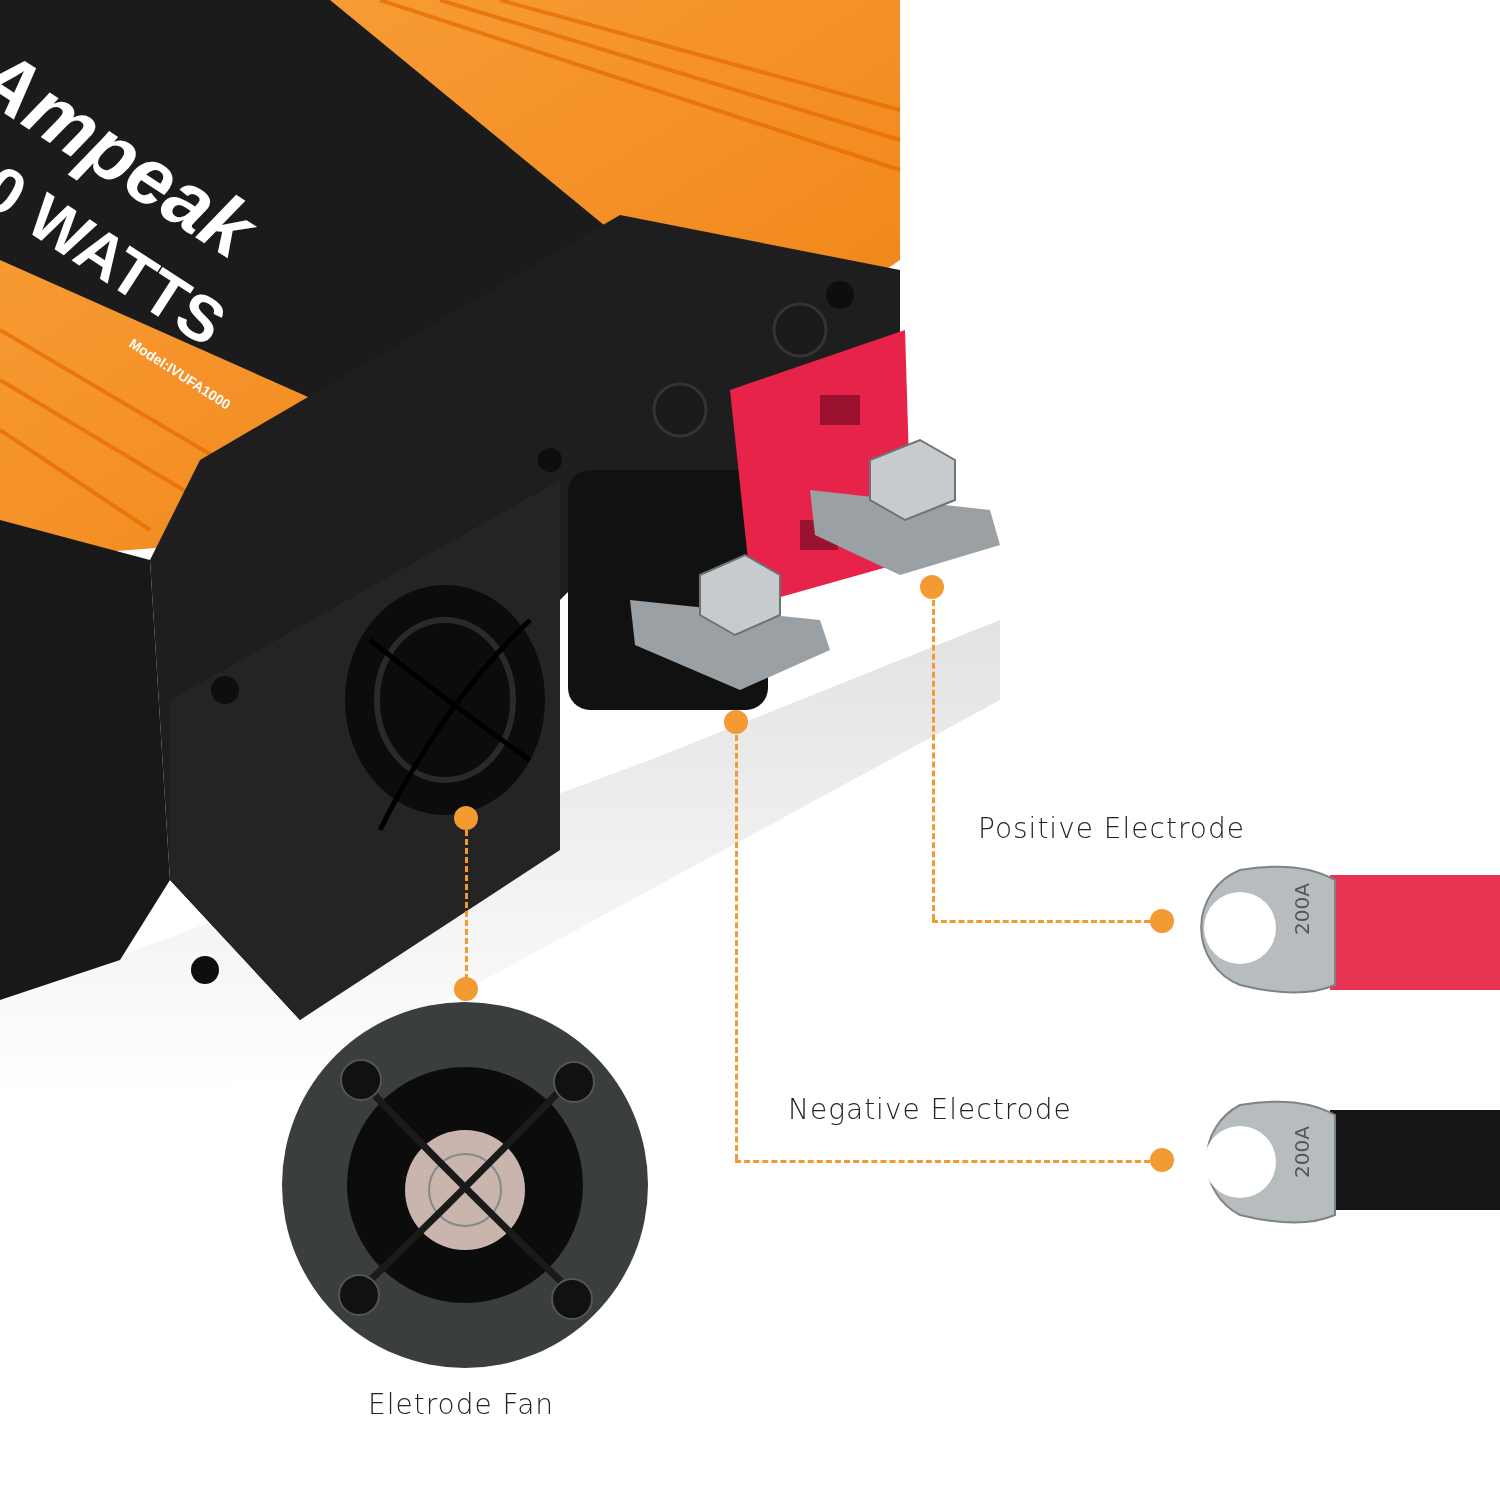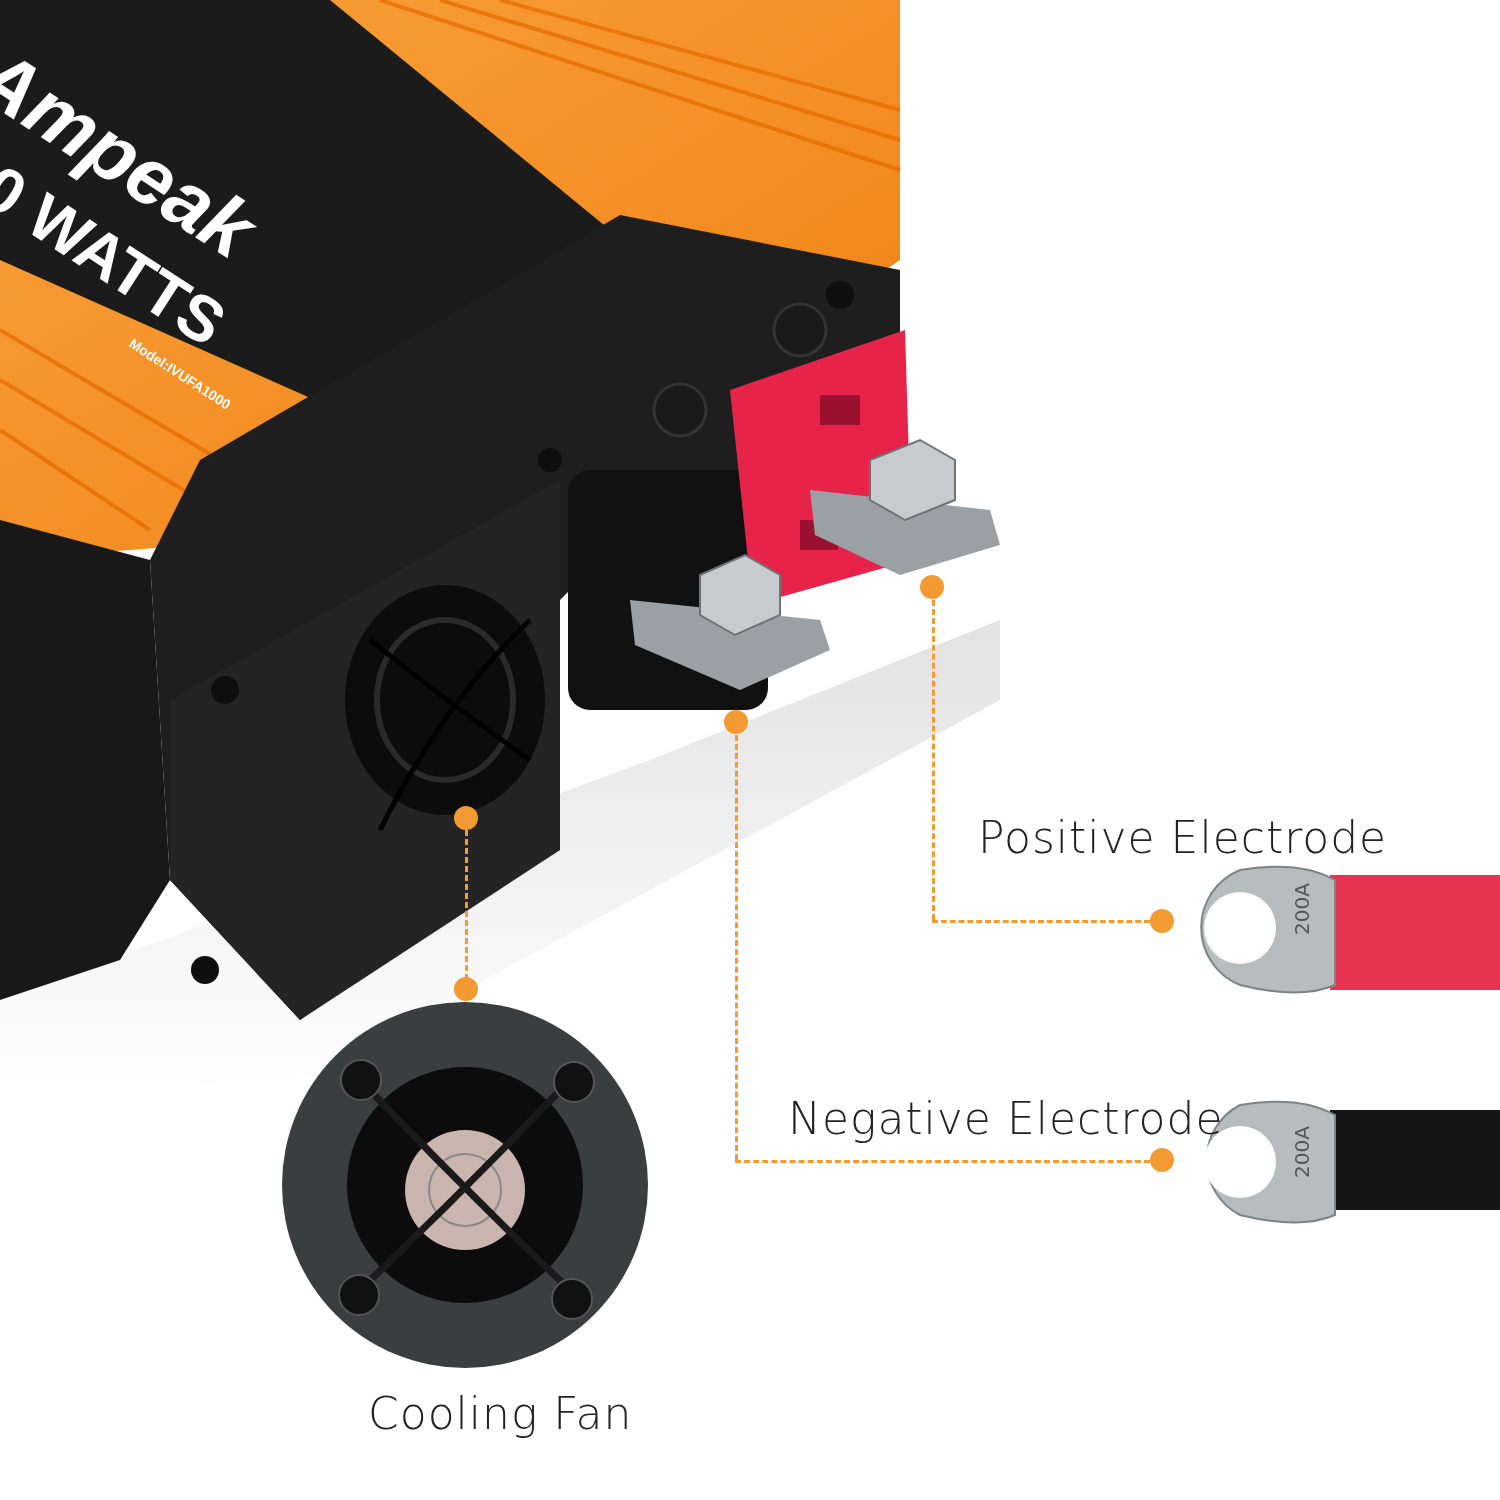--- a/index.html
+++ b/index.html
@@ -1,18 +1,18 @@
 <!DOCTYPE html>
 <html><head>
 <meta charset="utf-8">
 <style>
   html,body{margin:0;padding:0;}
   body{width:1500px;height:1500px;position:relative;overflow:hidden;background:#ffffff;font-family:"DejaVu Sans","Liberation Sans",sans-serif;}
   .abs{position:absolute;}
-  .label{position:absolute;color:#222;font-size:44px;letter-spacing:1px;white-space:nowrap;font-weight:300;}
+  .label{position:absolute;color:#222;font-size:28px;letter-spacing:1px;white-space:nowrap;font-weight:300;}
   .dot{position:absolute;width:24px;height:24px;border-radius:50%;background:#f39a33;}
   .vdash{position:absolute;width:0;border-left:3px dashed #f39a33;}
   .hdash{position:absolute;height:0;border-top:3px dashed #f39a33;}
   svg{position:absolute;left:0;top:0;}
 </style>
 </head>
 <body>
 
 <svg width="1500" height="1500" viewBox="0 0 1500 1500">
   <defs>
@@ -101,16 +101,16 @@
 
 <div class="dot" style="left:724px;top:710px;"></div>
 <div class="vdash" style="left:735px;top:735px;height:425px;"></div>
 <div class="hdash" style="left:735px;top:1160px;width:415px;"></div>
 <div class="dot" style="left:1150px;top:1148px;"></div>
 <div class="label" style="left:788px;top:1093px;">Negative Electrode</div>
 
 <div class="dot" style="left:454px;top:806px;"></div>
 <div class="vdash" style="left:465px;top:830px;height:150px;"></div>
 <div class="dot" style="left:454px;top:977px;"></div>
-<div class="label" style="left:368px;top:1388px;">Cooling Fan</div>
+<div class="label" style="left:368px;top:1388px;">Eletrode Fan</div>
 
 <div class="abs" style="left:1290px;top:935px;font-size:20px;color:#555;transform:rotate(-90deg);transform-origin:left top;">200A</div>
 <div class="abs" style="left:1290px;top:1178px;font-size:20px;color:#555;transform:rotate(-90deg);transform-origin:left top;">200A</div>
 
 </body></html>

